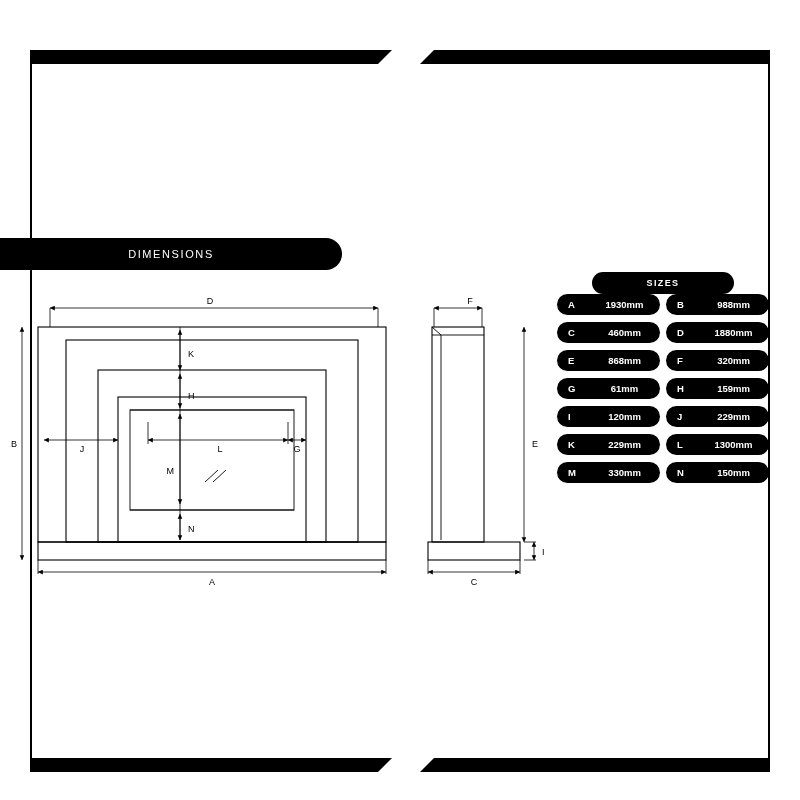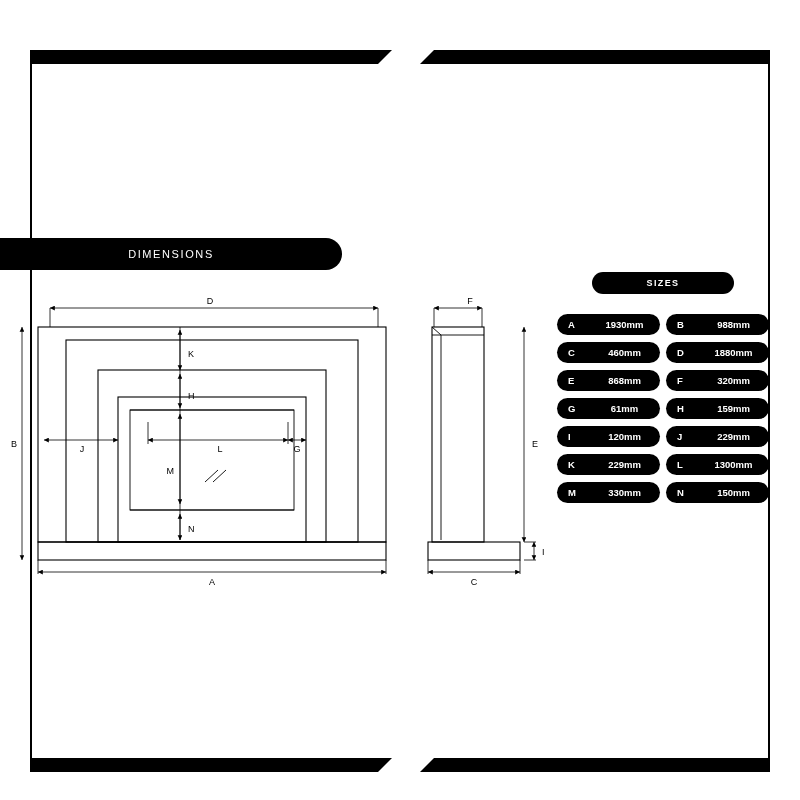--- a/index.html
+++ b/index.html
@@ -70,21 +70,21 @@
 
   
   #sizes-table {
     position: absolute;
     left: 557px;
     top: 260px;
     width: 212px;
   }
   .sizes-header {
     width: 142px;
-    margin: 0 auto 20px auto;
+    margin: 0 auto 0 auto;
     height: 22px;
     border-radius: 11px;
     background: #000;
     color: #fff;
     display: flex;
     align-items: center;
     justify-content: center;
     font-size: 9px;
     letter-spacing: 1.4px;
     font-weight: bold;

